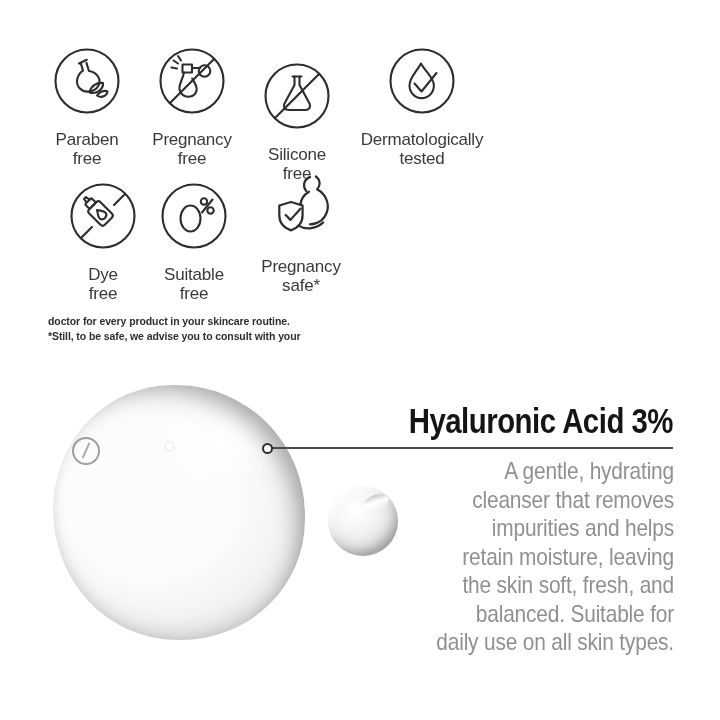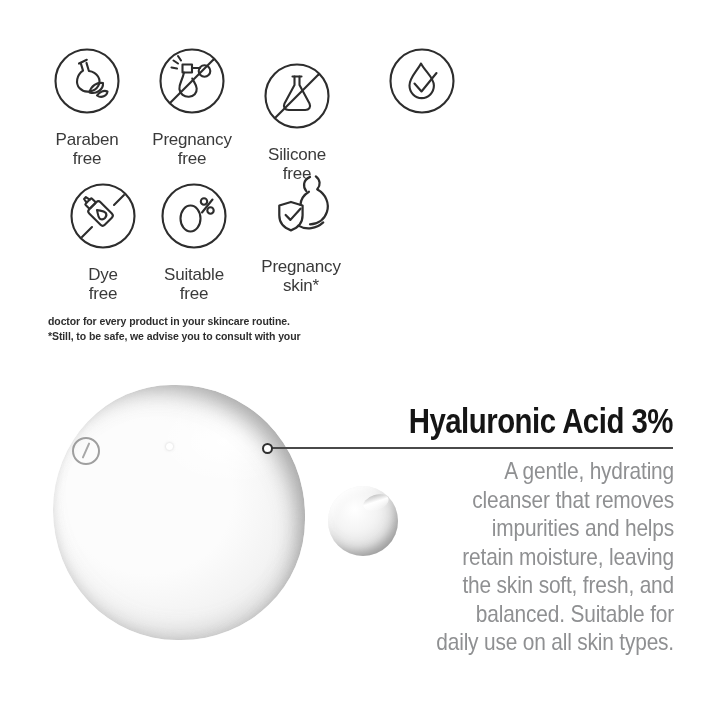--- a/index.html
+++ b/index.html
@@ -129,20 +129,24 @@
   </div>
 
   <div class="badge" style="left:347px;top:47px">
     <span class="icon">
       <svg viewBox="0 0 68 68">
         <circle cx="34" cy="34" r="31.5"></circle>
         <path d="M33 16.5 C28.5 25 21.5 30.5 21.5 38.5 a12.2 12.6 0 0 0 24.4 0 C45.9 30.5 37.5 25 33 16.5 z"></path>
         <path d="M26.5 36.5 l7 8 L48.5 26"></path>
       </svg>
     </span>
+    <div class="badge-label">
+      <span>Dermatologically</span>
+      <span>tested</span>
+    </div>
   </div>
 
   <div class="badge" style="left:28px;top:182px">
     <span class="icon">
       <svg viewBox="0 0 68 68">
         <circle cx="34" cy="34" r="31.5"></circle>
         <path d="M13 55 l10 -10 M45 23 L55 13"></path>
         <g transform="rotate(-45 34 34)">
           <path d="M31.8 13 l.9 -4.5 h2.6 l.9 4.5"></path>
           <rect x="29.5" y="13" width="9" height="6.5" rx="1"></rect>
@@ -180,21 +184,21 @@
         <path d="M48 6 c4.5 3.5 4.5 8.5 1.5 12"></path>
         <path d="M49.5 18.5 c8 4.5 11.5 13 9 21 c-2.3 7.2 -8.5 11.5 -16 11.8"></path>
         <path d="M41.5 20.5 c-5 3 -7.8 7.5 -8 12.5"></path>
         <path d="M31.5 52.5 c7.5 4.5 17 3 23.5 -3"></path>
         <path d="M13.5 33.5 l11 -3.3 11 3.3 v9.3 c0 7.6 -5.4 12.2 -11 14.2 c-5.6 -2 -11 -6.6 -11 -14.2 z"></path>
         <path d="M19.5 42.5 l4.5 4.6 9.5 -10.6"></path>
       </svg>
     </span>
     <div class="badge-label">
       <span>Pregnancy</span>
-      <span>skin*</span>
+      <span>safe*</span>
     </div>
   </div>
 
   <div class="disclaimer">
     <span>doctor for every product in your skincare routine.</span>
     <span>*Still, to be safe, we advise you to consult with your</span>
   </div>
 
   <div class="droplet-large"></div>
   <div class="droplet-detail"></div>

